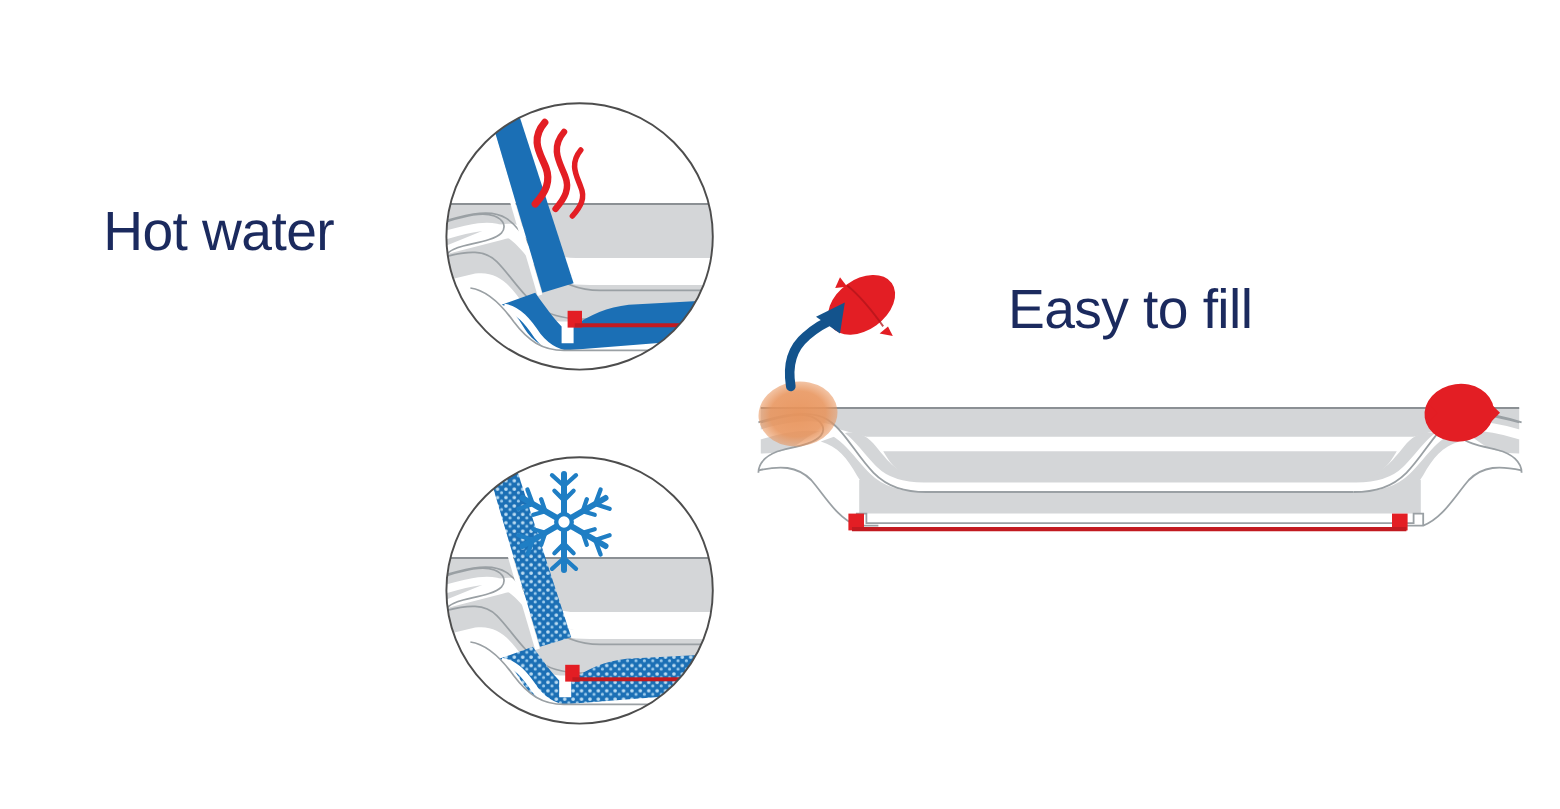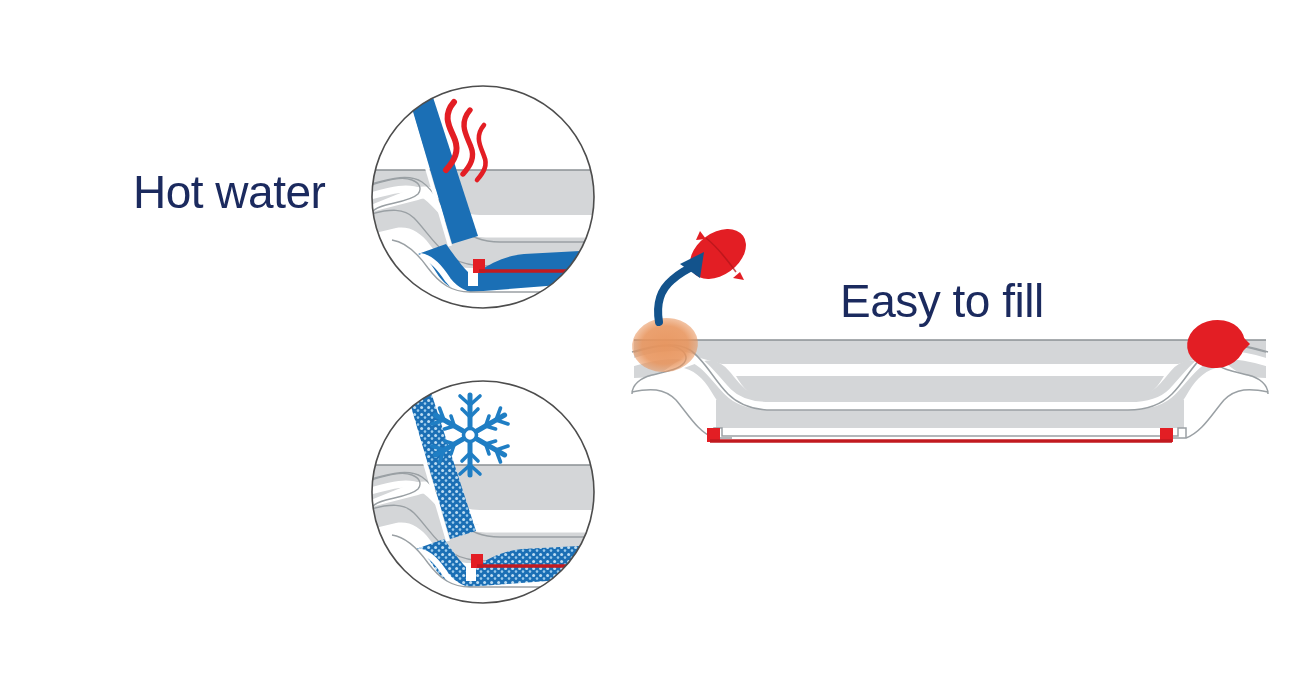--- a/index.html
+++ b/index.html
@@ -23,32 +23,30 @@
     color: #1b2a5e;
     font-family: "Liberation Sans", sans-serif;
     font-weight: 400;
     white-space: nowrap;
     letter-spacing: -0.5px;
   }
   #label-hot {
     left: 86px;
     top: 165px;
     font-size: 46px;
-    margin-left: 47px;
   }
   #label-cold {
     left: 68px;
     top: 458px;
     font-size: 46px;
   }
   #label-easy {
     left: 840px;
     top: 230px;
     font-size: 46px;
-    margin-top: 44px;
   }
   .svg-layer {
     position: absolute;
     left: 0;
     top: 0;
     width: 1300px;
     height: 674px;
   }
 </style>
 </head>

